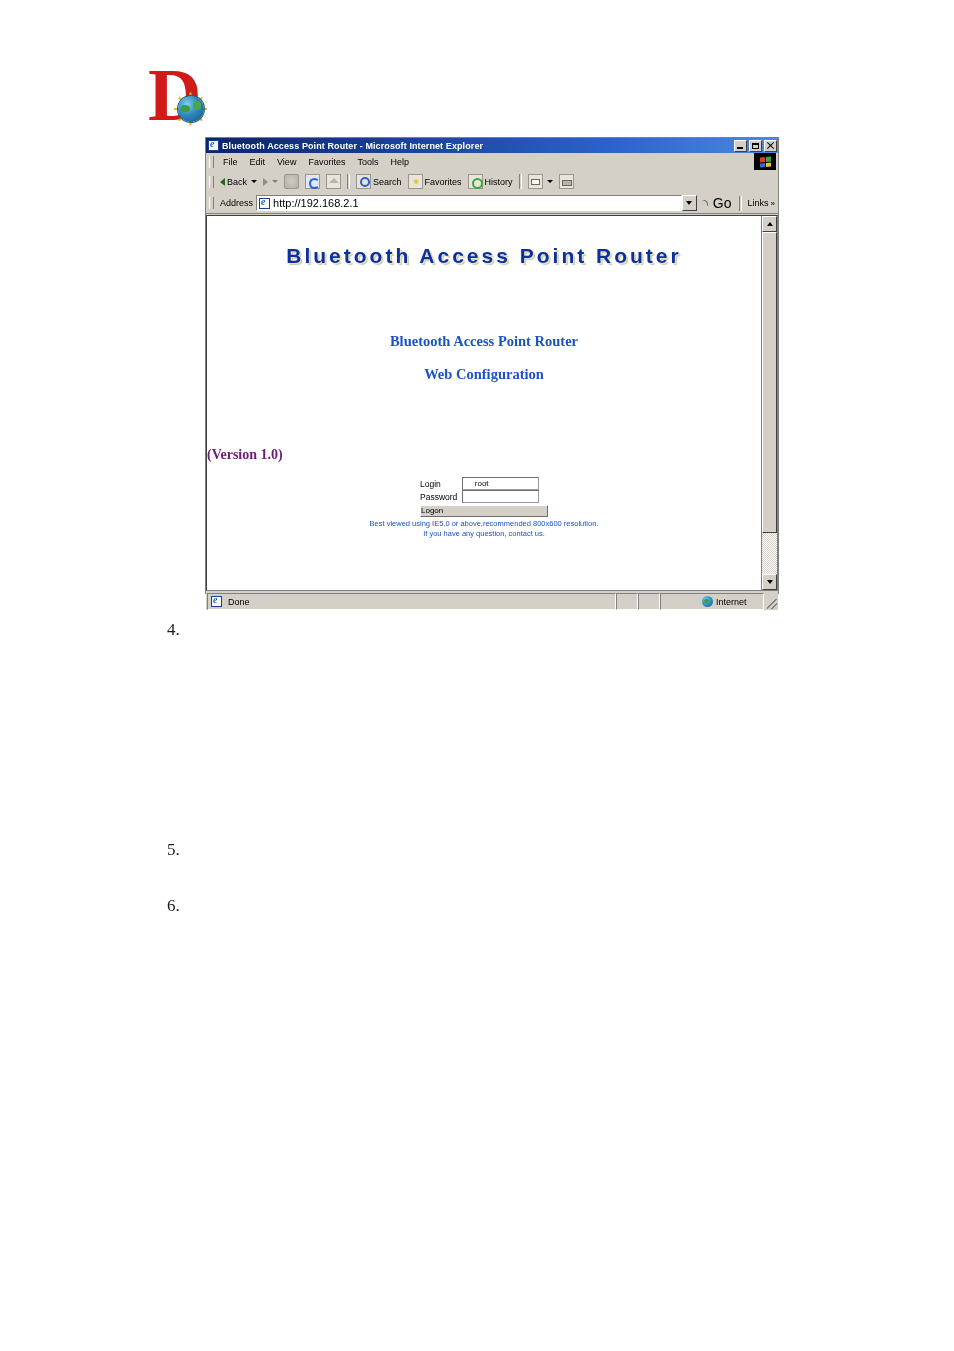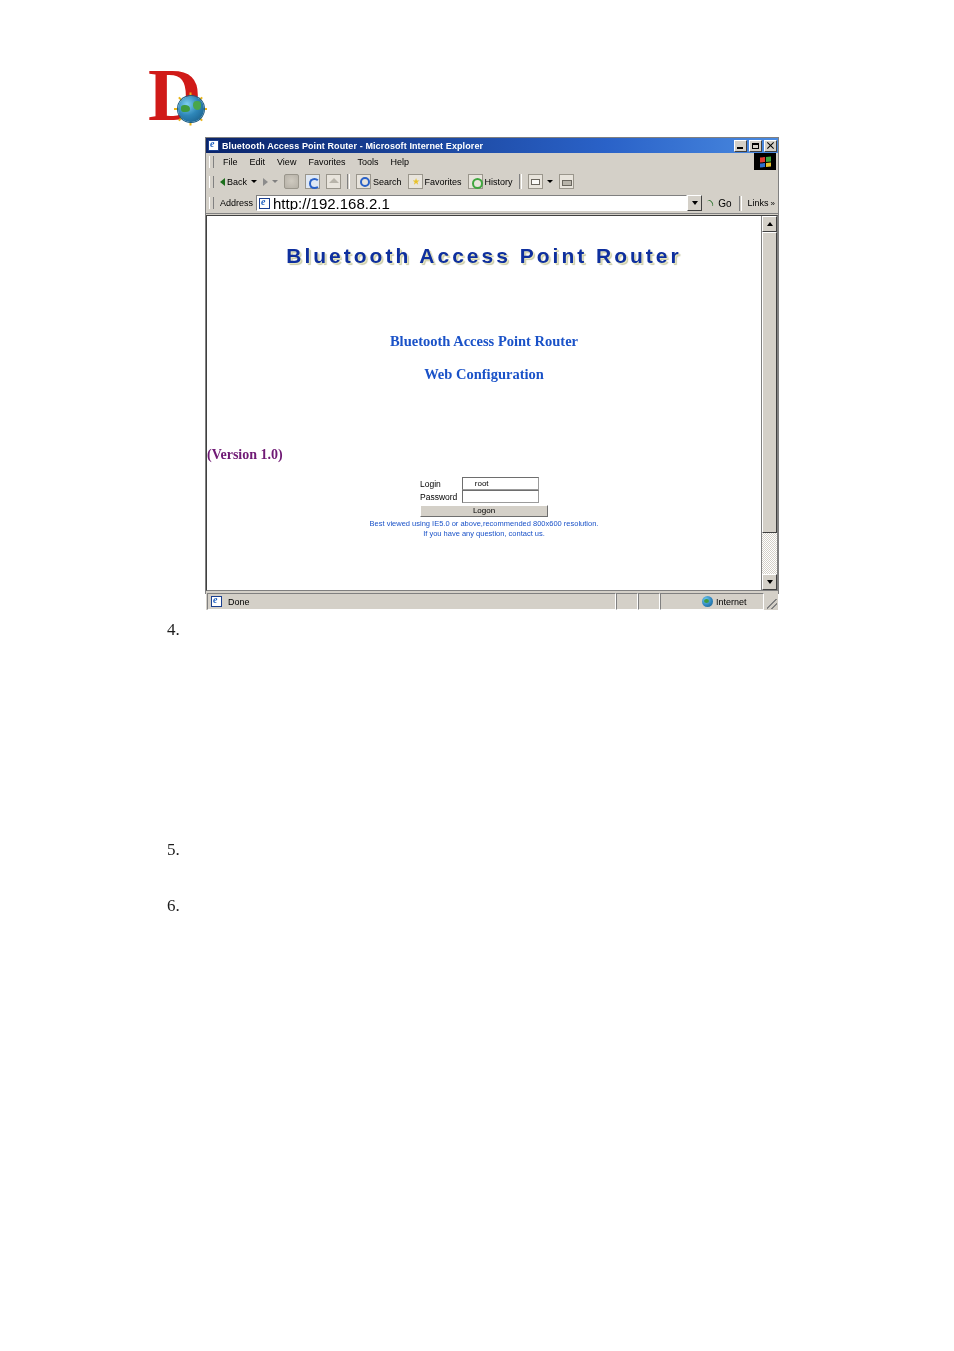--- a/index.html
+++ b/index.html
@@ -370,21 +370,21 @@
     flex: none;
   }
   .addr-ie-icon::after {
     content: "e";
     position: absolute; left: 1px; top: -3px;
     font-family: "Liberation Serif", serif;
     font-style: italic; font-weight: bold;
     font-size: 10px; color: #1b5ec0; line-height: 12px;
   }
   .addr-url {
-    font-size: 15px;
+    font-size: 11px;
     color: #000000;
     white-space: nowrap;
     text-align: right;
   }
   .addr-drop {
     width: 15px; height: 16px;
     background: #d4d0c8;
     border: 1px solid #ffffff;
     border-right-color: #404040;
     border-bottom-color: #404040;
@@ -394,21 +394,21 @@
   }
   .addr-drop i {
     width: 0; height: 0;
     border-left: 3px solid transparent;
     border-right: 3px solid transparent;
     border-top: 4px solid #000;
     display: block;
   }
   .go-btn {
     display: flex; align-items: center; gap: 2px;
-    font-size: 10px; padding: 0 4px;
+    font-size: 14px; padding: 0 4px;
     white-space: nowrap; flex: none; text-align: center;
   }
   .go-icon {
     width: 10px; height: 10px;
     position: relative; flex: none;
   }
   .go-icon::after {
     content: "";
     position: absolute; left: 1px; top: 2px;
     width: 6px; height: 5px;
@@ -556,21 +556,21 @@
     width: 100%;
     height: 12px;
     background: #d4d0c8;
     border: 1px solid #ffffff;
     border-right-color: #6e6e6e;
     border-bottom-color: #6e6e6e;
     box-sizing: border-box;
     font-family: "Liberation Sans", sans-serif;
     font-size: 8px;
     color: #000000;
-    text-align: center;
+    text-align: left;
     line-height: 10px;
   }
 
   .foot {
     text-align: center;
     margin-top: 2px;
     font-family: "Liberation Sans", sans-serif;
     font-size: 7.5px;
     color: #1a52c8;
     line-height: 10px;

